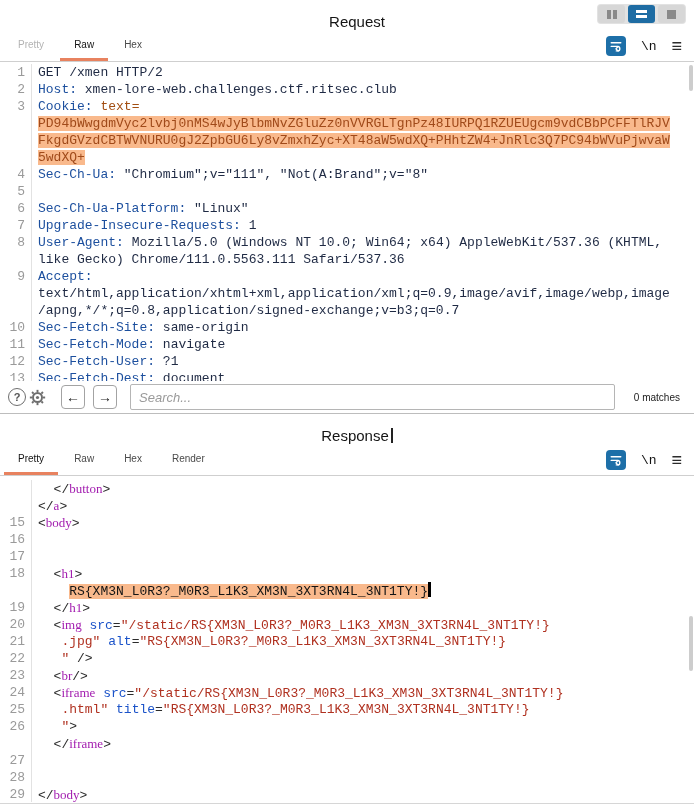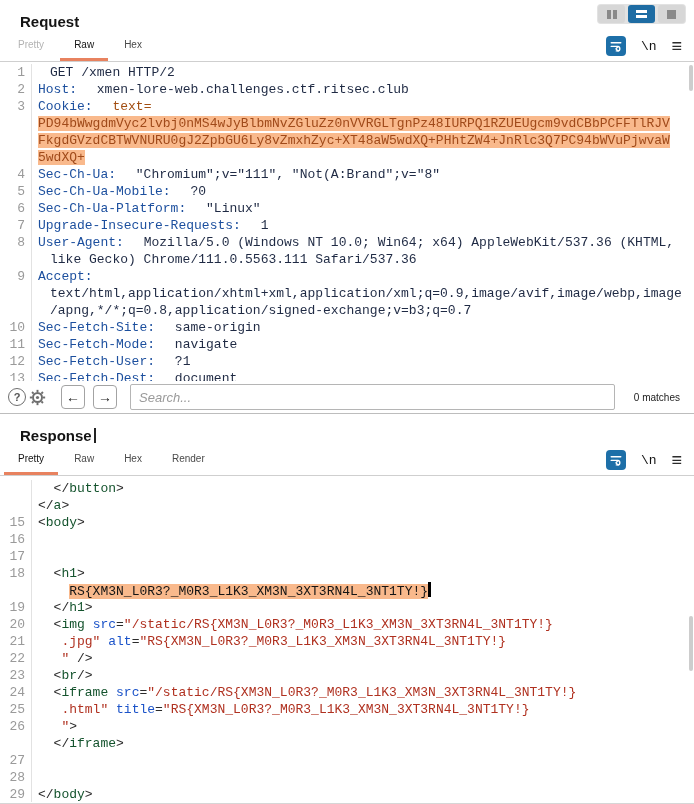--- a/index.html
+++ b/index.html
@@ -2,21 +2,21 @@
 <html><head>
 <meta charset="utf-8">
 <style>
   html,body{margin:0;padding:0;}
   body{
     width:694px;height:804px;background:#ffffff;overflow:hidden;
     font-family:"Liberation Sans",sans-serif;color:#222;
     border-bottom:1px solid #d6d6d6;box-sizing:border-box;position:relative;
   }
   .panel{position:relative;}
-  .panel-title{font-size:15px;font-weight:bold;color:#141414;padding:13px 0 0 20px;line-height:17px;}
+  .panel-title{font-size:15px;font-weight:normal;color:#141414;padding:13px 0 0 20px;line-height:17px;text-align:center;}
   .title-caret{display:inline-block;width:2px;height:15px;background:#222;margin-left:2px;vertical-align:-2px;}
   .tabs-row{display:flex;align-items:stretch;height:28px;margin-top:3px;border-bottom:1px solid #cfcfcf;padding:0 12px 0 3px;}
   .tab{font-size:10px;color:#4a4a4a;padding:6px 15px 0 15px;position:relative;cursor:default;}
   .tab.selected{color:#141414;}
   .tab.selected::after{content:"";position:absolute;left:1px;right:1px;bottom:0;height:3px;background:#e8825f;}
   .tab.disabled{color:#b3b3b3;}
   .tabs-spacer{flex:1;}
   .icon-cluster{display:flex;align-items:center;gap:15px;padding-bottom:2px;}
   .wrap-btn{width:20px;height:20px;border-radius:4px;background:#1d6fa8;display:flex;align-items:center;justify-content:center;}
   .newline-label{font-family:"Liberation Mono",monospace;font-size:13px;color:#111;}
@@ -32,26 +32,26 @@
   .ic-rows i{width:11px;height:3px;background:#ffffff;}
   .ic-square{width:9px;height:9px;background:#8a8a8a;}
 
   
   .editor{overflow:hidden;font-family:"Liberation Mono",monospace;font-size:13px;line-height:17px;padding-top:2px;position:relative;}
   #request-editor{height:317px;}
   #response-editor{height:322px;padding-top:4px;}
   .line{display:flex;white-space:pre;height:17px;}
   .ln{flex:0 0 25px;text-align:right;padding-right:6px;color:#9a9a9a;border-right:1px solid #e2e2e2;}
   .code{padding-left:6px;}
-  .c-v{color:#1f2a44;margin-left:12px;}
+  .c-v{color:#1f2a44;}
   .c-hn{color:#1c4f9e;}
   .c-pr{color:#a24e12;}
   .c-hl{background:#f9b98c;color:#a04a1a;}
   .c-hf{background:#f9b98c;color:#141414;}
-  .c-t{color:#14532d;}
+  .c-t{color:#a21caf;font-family:Liberation Serif, serif;}
   .c-a{color:#1b53c9;}
   .c-s{color:#b03120;}
   .c-p{color:#2b2b2b;}
   .caret{display:inline-block;width:3px;height:15px;background:#000;vertical-align:-2px;}
   .sb-thumb{position:absolute;right:1px;width:4px;background:#cdcdcd;border-radius:2px;}
 
   
   .search-row{display:flex;align-items:center;height:33px;border-bottom:1px solid #bdbdbd;padding:0 12px 0 8px;gap:9px;box-sizing:border-box;}
   .tool-pair{display:flex;align-items:center;gap:3px;}
   .help-icon{width:16px;height:16px;border:1.5px solid #6e6e6e;border-radius:50%;color:#555;font-size:11px;font-weight:bold;display:flex;align-items:center;justify-content:center;}
@@ -107,21 +107,21 @@
 
   <div class="editor" id="request-editor">
     <div class="sb-thumb" style="top:3px;height:26px;"></div>
   <div class="line"><span class="ln">1</span><span class="code"><span class="c-v">GET /xmen HTTP/2</span></span></div>
       <div class="line"><span class="ln">2</span><span class="code"><span class="c-hn">Host:</span><span class="c-v"> xmen-lore-web.challenges.ctf.ritsec.club</span></span></div>
       <div class="line"><span class="ln">3</span><span class="code"><span class="c-hn">Cookie:</span><span class="c-v"> </span><span class="c-pr">text=</span></span></div>
       <div class="line"><span class="ln"></span><span class="code"><span class="c-hl">PD94bWwgdmVyc2lvbj0nMS4wJyBlbmNvZGluZz0nVVRGLTgnPz48IURPQ1RZUEUgcm9vdCBbPCFFTlRJV</span></span></div>
       <div class="line"><span class="ln"></span><span class="code"><span class="c-hl">FkgdGVzdCBTWVNURU0gJ2ZpbGU6Ly8vZmxhZyc+XT48aW5wdXQ+PHhtZW4+JnRlc3Q7PC94bWVuPjwvaW</span></span></div>
       <div class="line"><span class="ln"></span><span class="code"><span class="c-hl">5wdXQ+</span></span></div>
       <div class="line"><span class="ln">4</span><span class="code"><span class="c-hn">Sec-Ch-Ua:</span><span class="c-v"> "Chromium";v="111", "Not(A:Brand";v="8"</span></span></div>
-      <div class="line"><span class="ln">5</span><span class="code"><span class="c-hn">Sec-Ch-Ua-Mobile:</span><span class="c-v"> ?0</span></span></div>
+      <div class="line"><span class="ln">5</span></div>
       <div class="line"><span class="ln">6</span><span class="code"><span class="c-hn">Sec-Ch-Ua-Platform:</span><span class="c-v"> "Linux"</span></span></div>
       <div class="line"><span class="ln">7</span><span class="code"><span class="c-hn">Upgrade-Insecure-Requests:</span><span class="c-v"> 1</span></span></div>
       <div class="line"><span class="ln">8</span><span class="code"><span class="c-hn">User-Agent:</span><span class="c-v"> Mozilla/5.0 (Windows NT 10.0; Win64; x64) AppleWebKit/537.36 (KHTML,</span></span></div>
       <div class="line"><span class="ln"></span><span class="code"><span class="c-v">like Gecko) Chrome/111.0.5563.111 Safari/537.36</span></span></div>
       <div class="line"><span class="ln">9</span><span class="code"><span class="c-hn">Accept:</span></span></div>
       <div class="line"><span class="ln"></span><span class="code"><span class="c-v">text/html,application/xhtml+xml,application/xml;q=0.9,image/avif,image/webp,image</span></span></div>
       <div class="line"><span class="ln"></span><span class="code"><span class="c-v">/apng,*/*;q=0.8,application/signed-exchange;v=b3;q=0.7</span></span></div>
       <div class="line"><span class="ln">10</span><span class="code"><span class="c-hn">Sec-Fetch-Site:</span><span class="c-v"> same-origin</span></span></div>
       <div class="line"><span class="ln">11</span><span class="code"><span class="c-hn">Sec-Fetch-Mode:</span><span class="c-v"> navigate</span></span></div>
       <div class="line"><span class="ln">12</span><span class="code"><span class="c-hn">Sec-Fetch-User:</span><span class="c-v"> ?1</span></span></div>

